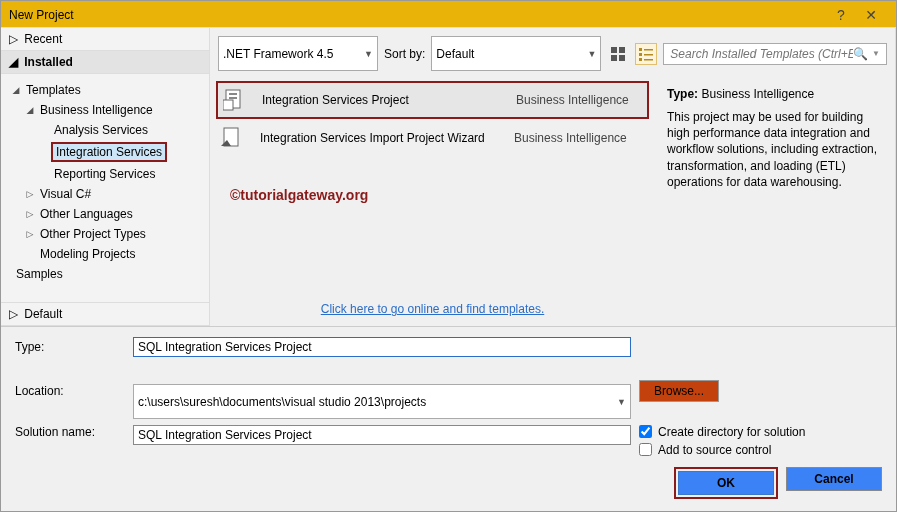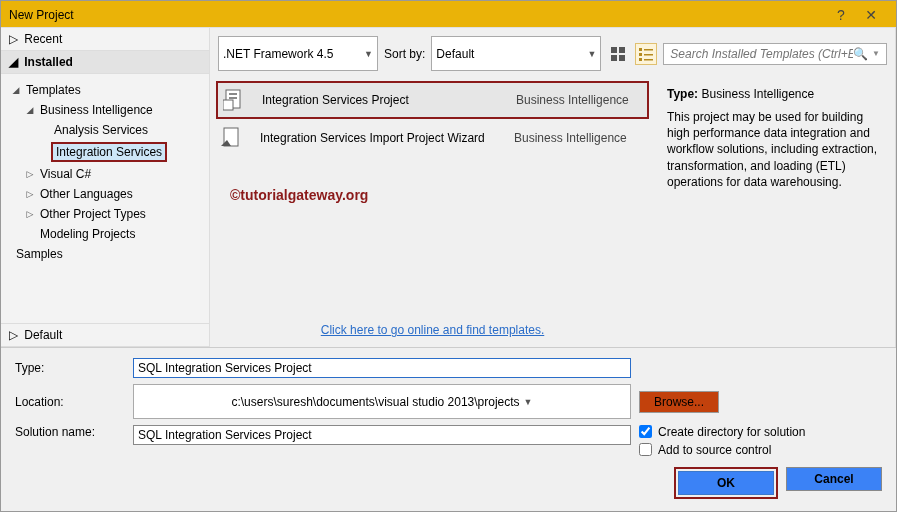--- a/index.html
+++ b/index.html
@@ -41,21 +41,21 @@
   .form-row { display: flex; align-items: center; margin-bottom: 6px; gap: 8px; }
   .form-row label { width: 110px; }
   .form-row input[type=text] { flex: 1; border: 1px solid #888; padding: 2px 4px; height: 20px; background: #fff; }
   .form-row input.short { max-width: 498px; }
   .browse { width: 80px; height: 22px; border: 1px solid #999; background: #c2410c; cursor: pointer; }
   .checks { margin-left: 0; }
   .checks .chk { display: flex; align-items: flex-start; gap: 6px; margin-bottom: 4px; }
   .btnrow { display: flex; justify-content: flex-end; gap: 8px; margin-top: 6px; }
   .btnrow button { width: 96px; height: 24px; border: 1px solid #888; background: #3b82f6; cursor: pointer; font-weight: bold; }
   .btnrow .okwrap { border: 2.5px solid #8b1a1a; padding: 2px; }
-  .dropdown.loc { flex: 1; max-width: 498px; justify-content: center; }
+  .dropdown.loc { flex: 1; max-width: 498px; justify-content: space-between; margin-top: 21px; }
   svg { display: block; }
 </style>
 </head>
 <body>
 
 <div class="titlebar">
   <span class="title">New Project</span>
   <span class="btn">?</span>
   <span class="btn">✕</span>
 </div>
@@ -78,20 +78,23 @@
       </div>
       <div class="node" style="padding-left:16px">
         <span class="caret">◢</span>
         <span class="lbl">Business Intelligence</span>
       </div>
       <div class="node" style="padding-left:42px">
         <span class="lbl">Analysis Services</span>
       </div>
       <div class="node" style="padding-left:42px">
         <span class="lbl highlight">Integration Services</span>
+      </div>
+      <div class="node" style="padding-left:42px">
+        <span class="lbl">Reporting Services</span>
       </div>
       <div class="node" style="padding-left:16px">
         <span class="caret">▷</span>
         <span class="lbl">Visual C#</span>
       </div>
       <div class="node" style="padding-left:16px">
         <span class="caret">▷</span>
         <span class="lbl">Other Languages</span>
       </div>
       <div class="node" style="padding-left:16px">

